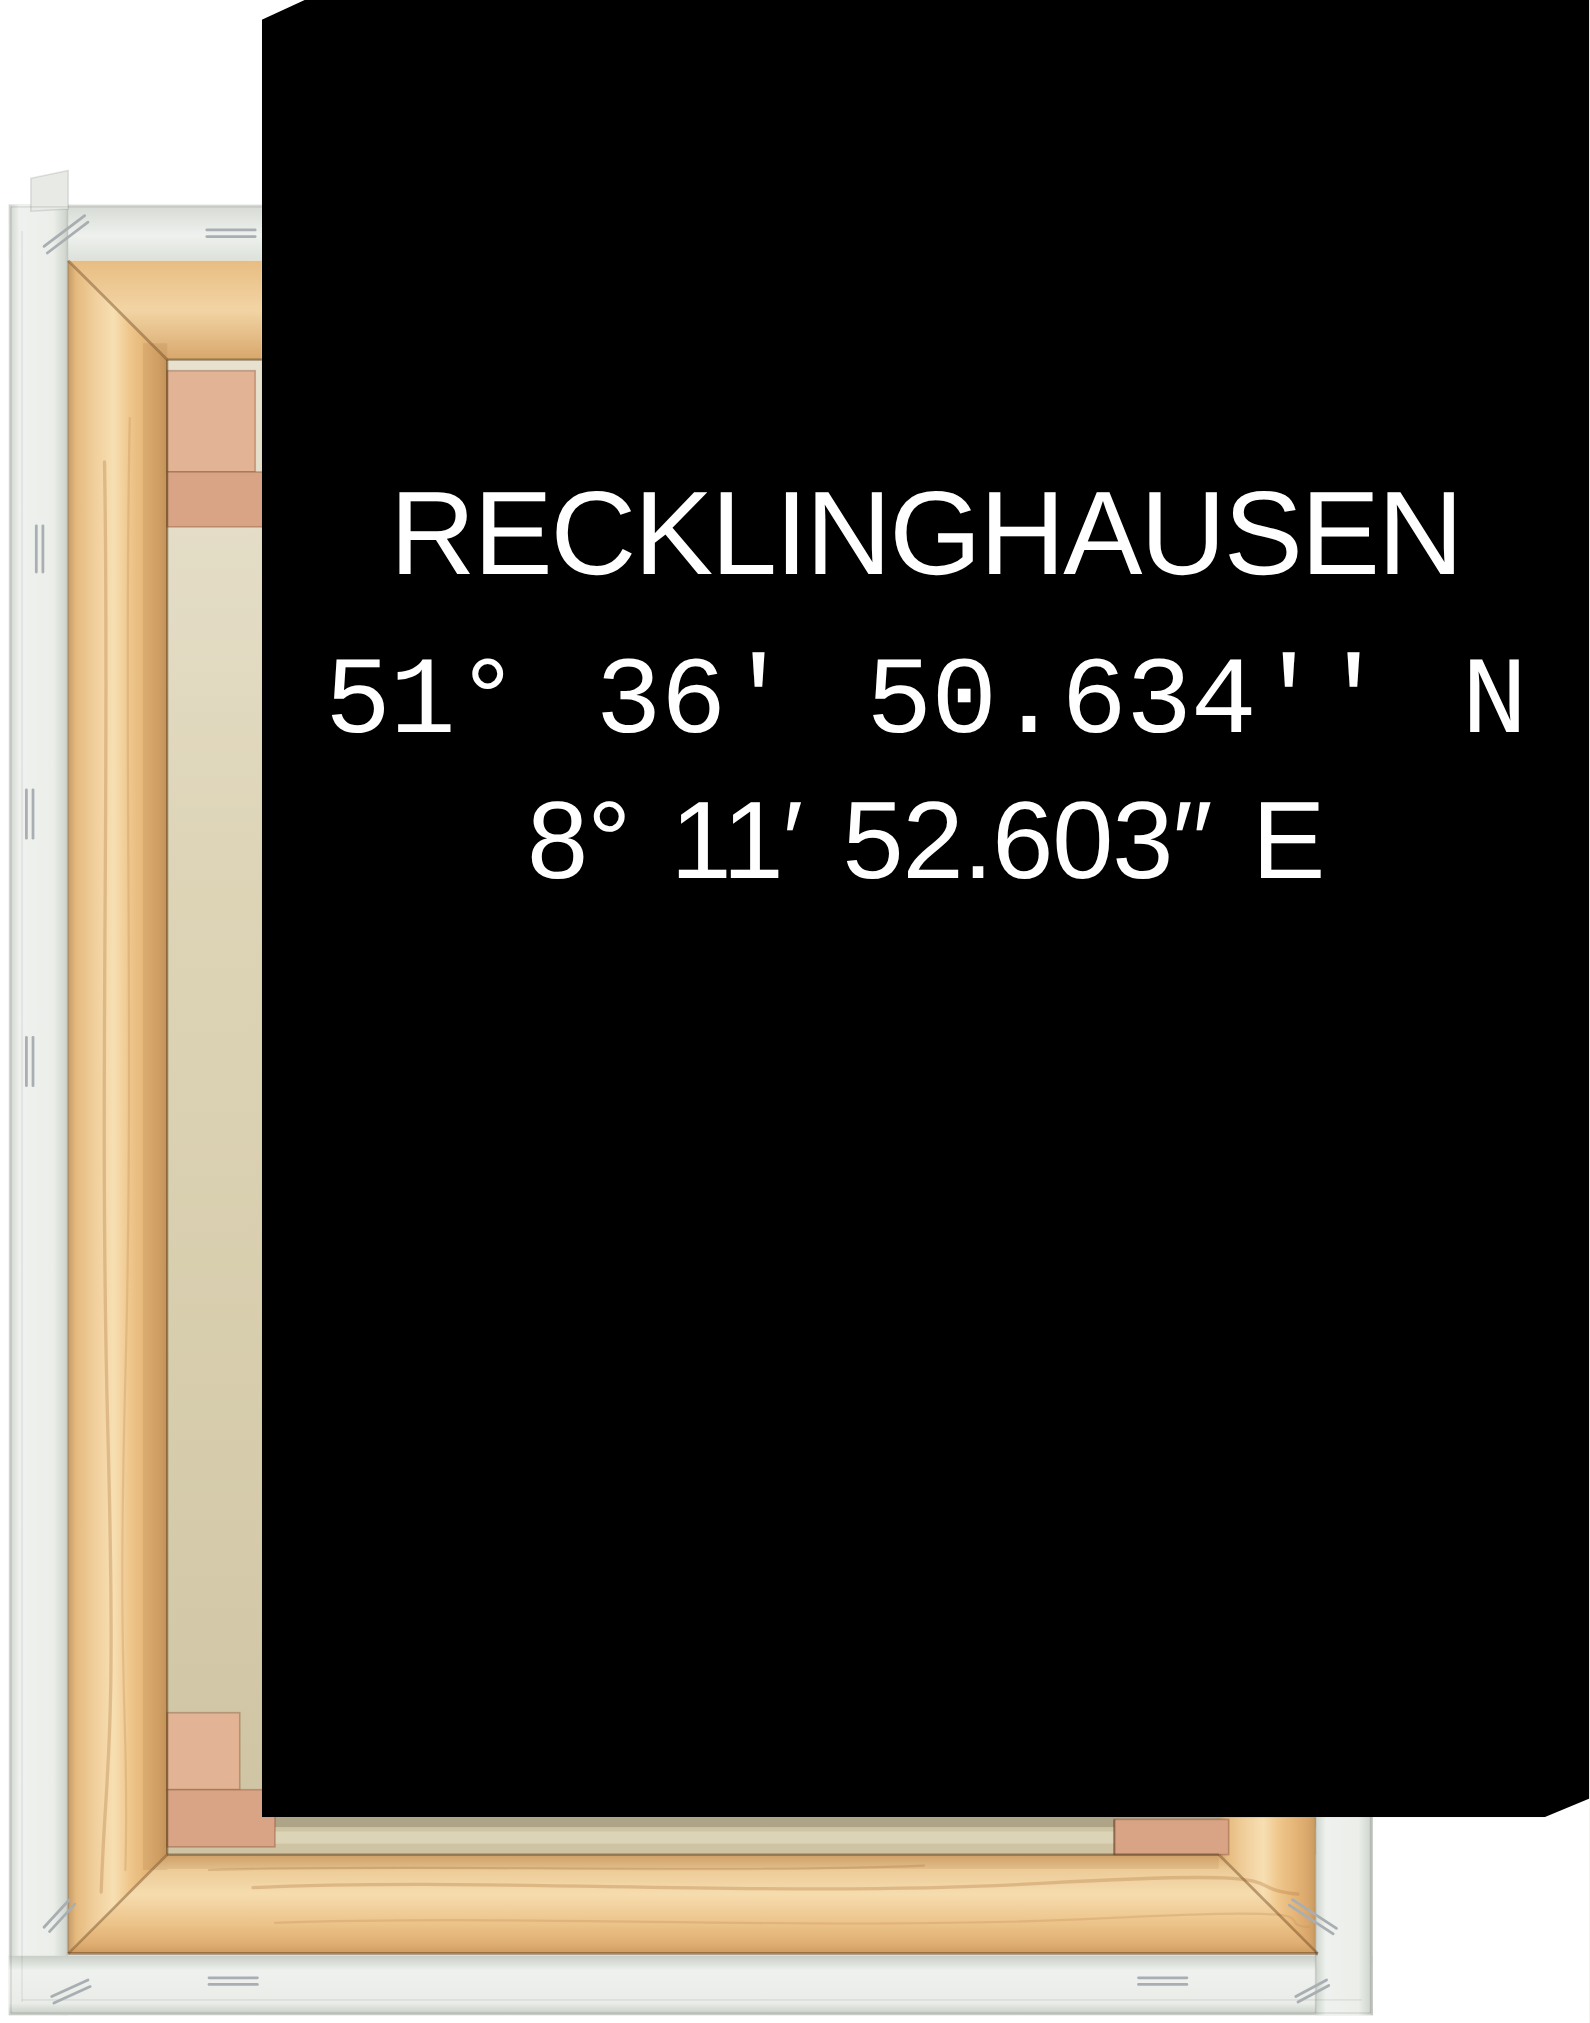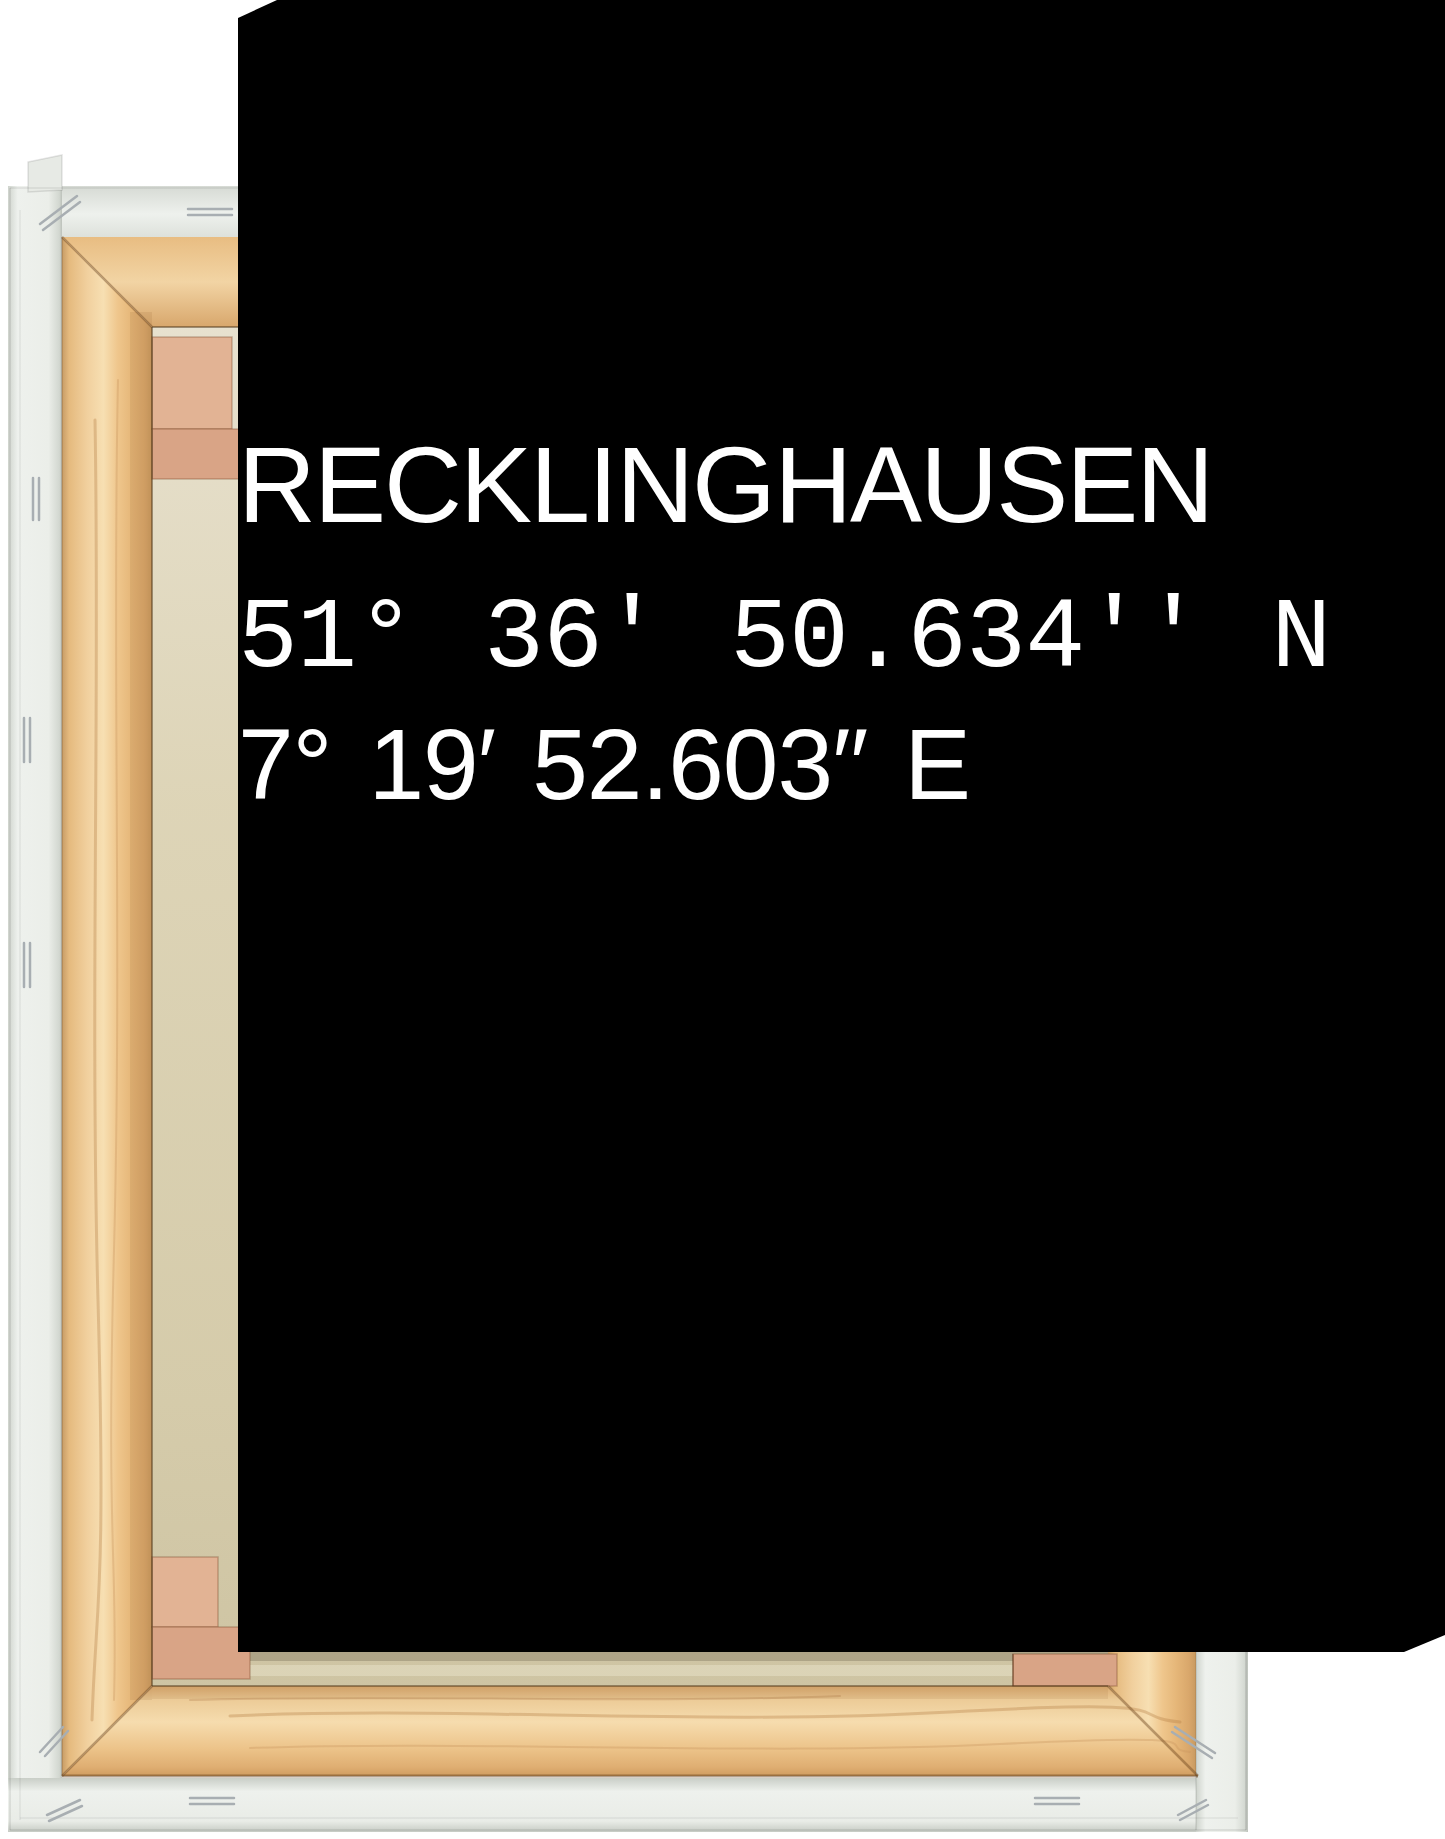--- a/index.html
+++ b/index.html
@@ -22,20 +22,21 @@
   .print{
     position:absolute;
     left:238px;top:0;
     width:1207px;height:1652px;
     background:var(--print-background);
     clip-path:polygon(39px 0,1207px 0,1207px 1635px,1166px 1652px,0 1652px,0 18px);
     filter:drop-shadow(-4px 6px 6px rgba(0,0,0,.28));
   }
   .print-line{
     position:absolute;left:0;right:0;
+    text-align:center;
     color:var(--print-text);
     line-height:1;
     white-space:nowrap;
   }
   .print-title{
     top:431px;
     font-size:108px;
     letter-spacing:-2px;
     font-weight:400;
   }
@@ -207,16 +208,16 @@
       <g>
           <line x1="1178" y1="1815" x2="1206" y2="1800"></line>
           <line x1="1180" y1="1820" x2="1208" y2="1805"></line>
         </g>
     </g>
   </svg>
 
   <div class="print">
     <div class="print-line print-title">RECKLINGHAUSEN</div>
     <div class="print-line print-lat">51° 36′ 50.634′′ N</div>
-    <div class="print-line print-lon">7° 19′ 52.603′′ E</div>
+    <div class="print-line print-lon">8° 11′ 52.603′′ E</div>
   </div>
 
 </div>
 
 </body></html>

